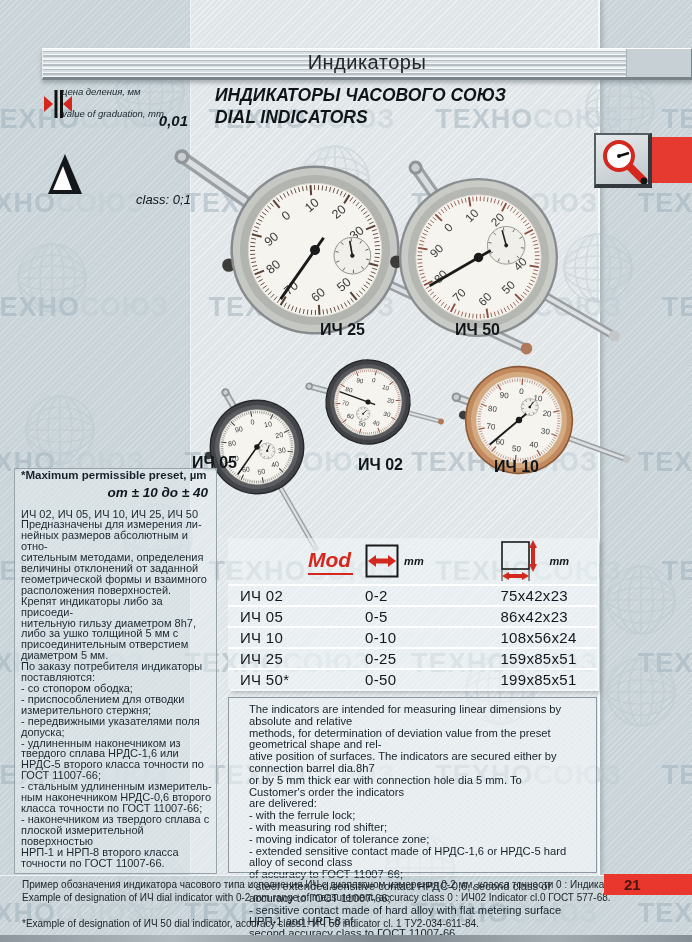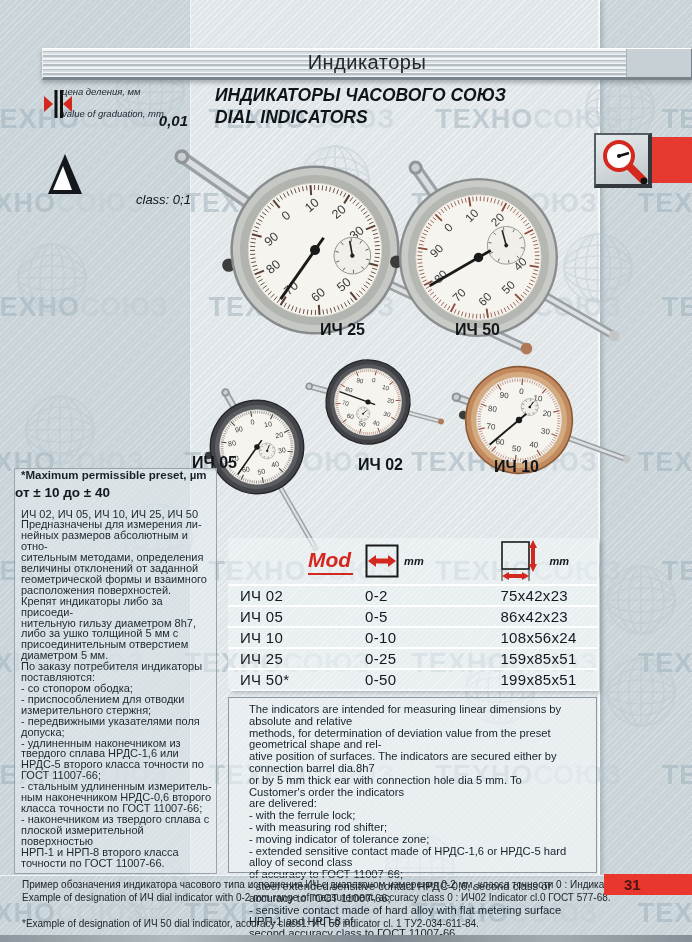--- a/index.html
+++ b/index.html
@@ -48,21 +48,21 @@
     border-right-color:#33393d;border-bottom-color:#33393d;box-sizing:border-box;}
   .red-tab{position:absolute;left:652px;top:137px;width:40px;height:46px;z-index:3;background:#e63a30;}
   
   .gauge{position:absolute;z-index:3;}
   .plabel{position:absolute;z-index:4;font-weight:bold;font-size:16px;color:#10161a;white-space:nowrap;}
   
   .lbox{position:absolute;left:14px;top:468px;width:203px;height:406px;z-index:3;
     border:1px solid #97a4ac;background:rgba(228,235,239,.55);box-sizing:border-box;}
   .errnote{margin:5px 0 0 6px;font-weight:bold;font-size:11.5px;line-height:12.5px;
     white-space:pre-line;color:#16222b;}
-  .errrange{margin:3px 8px 0 0;text-align:left;font-weight:bold;
+  .errrange{margin:3px 8px 0 0;text-align:right;font-weight:bold;font-style:italic;
     font-size:13.5px;color:#10181e;}
   .ldesc{margin:9px 2px 0 6px;font-size:11px;line-height:10.9px;white-space:pre-line;color:#1b2831;}
   
   .spec{position:absolute;left:228px;top:538px;width:369px;z-index:3;border-collapse:collapse;
     background:rgba(240,245,247,.55);
     box-shadow:2px 2px 0 #f3f7f8,4px 4px 4px rgba(105,117,125,.4);}
   .spec th{height:46px;text-align:right;vertical-align:middle;padding:0;}
   .spec td{height:19px;font-size:15px;color:#14181c;letter-spacing:.3px;padding:0;}
   .spec tbody tr{border-top:2px solid #ffffff;}
   .spec .c1{width:128px;padding-left:12px;}
@@ -1072,16 +1072,16 @@
 of accuracy to ГОСТ 11007-66;
 - steel extended sensitive contact НРДС-0,6, second class of accuracy to ГОСТ 11007-66;
 - sensitive contact made of hard alloy with flat metering surface НРП-1 and НРП-8 of
 second accuracy class to ГОСТ 11007-66.</div>
 
   <div class="footline"></div>
   <div class="fnote" style="top:879px;">Пример обозначения индикатора часового типа исполнения ИЧ с диапазоном измерения 0-2 мм, класса точности 0 : Индикатор ИЧ02 кл.0 ГОСТ 577-68.</div>
   <div class="fnote" style="top:892px;">Example of designation of ИЧ dial indicator with 0-2 mm range of measurement,  accuracy class 0 : ИЧ02 Indicator cl.0  ГОСТ 577-68.</div>
   <div class="fnote" style="top:945px;margin-left:48px;">*Пример обозначения индикатора ИЧ 50 класса точности 1: Индикатор ИЧ 50 кл. 1 ТУ2-034-611-84.</div>
   <div class="fnote" style="top:918px;">*Example of designation of ИЧ 50 dial indicator, accuracy class1: ИЧ 50 indicator cl. 1 ТУ2-034-611-84.</div>
-  <div class="pgbox">31</div>
+  <div class="pgbox">21</div>
   <div class="bottom-strip"></div>
 
 </div>
 
 </body></html>

